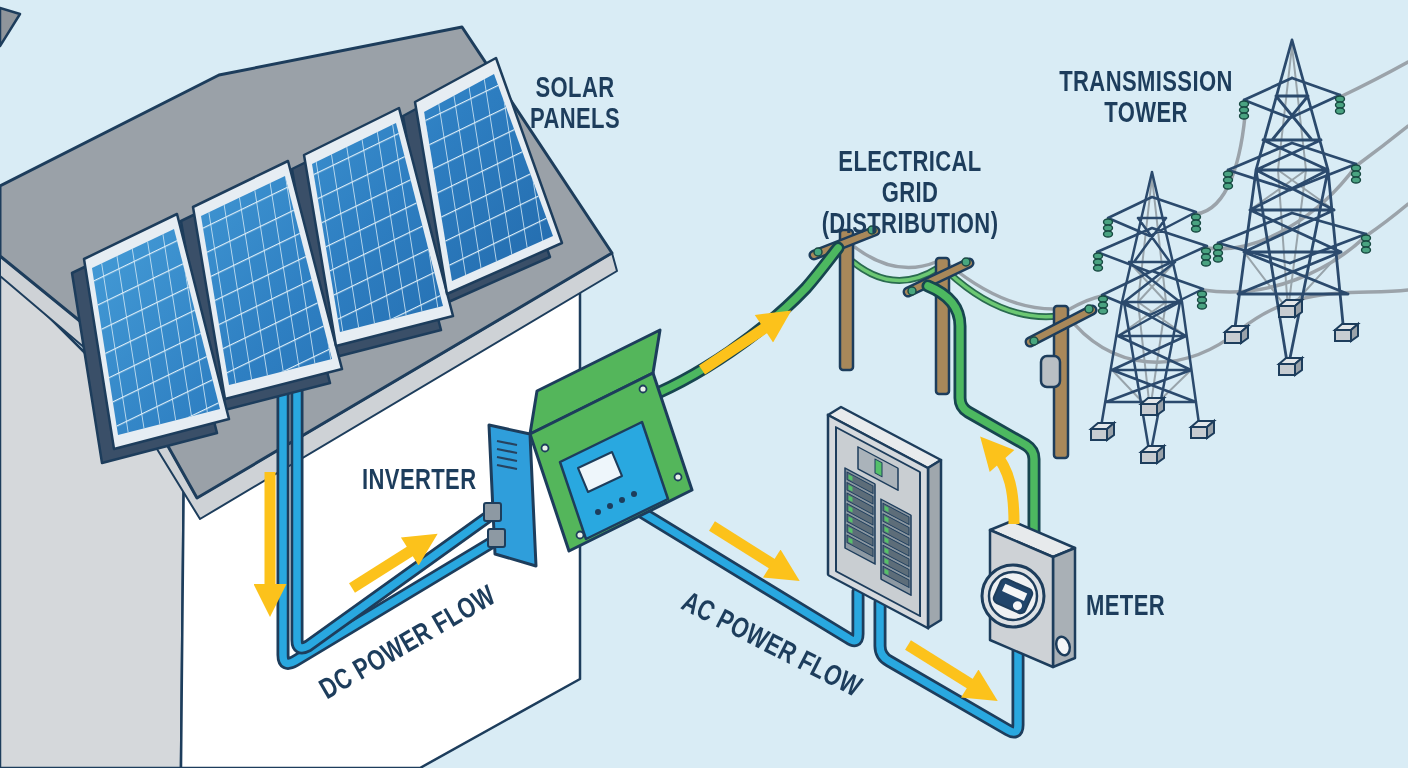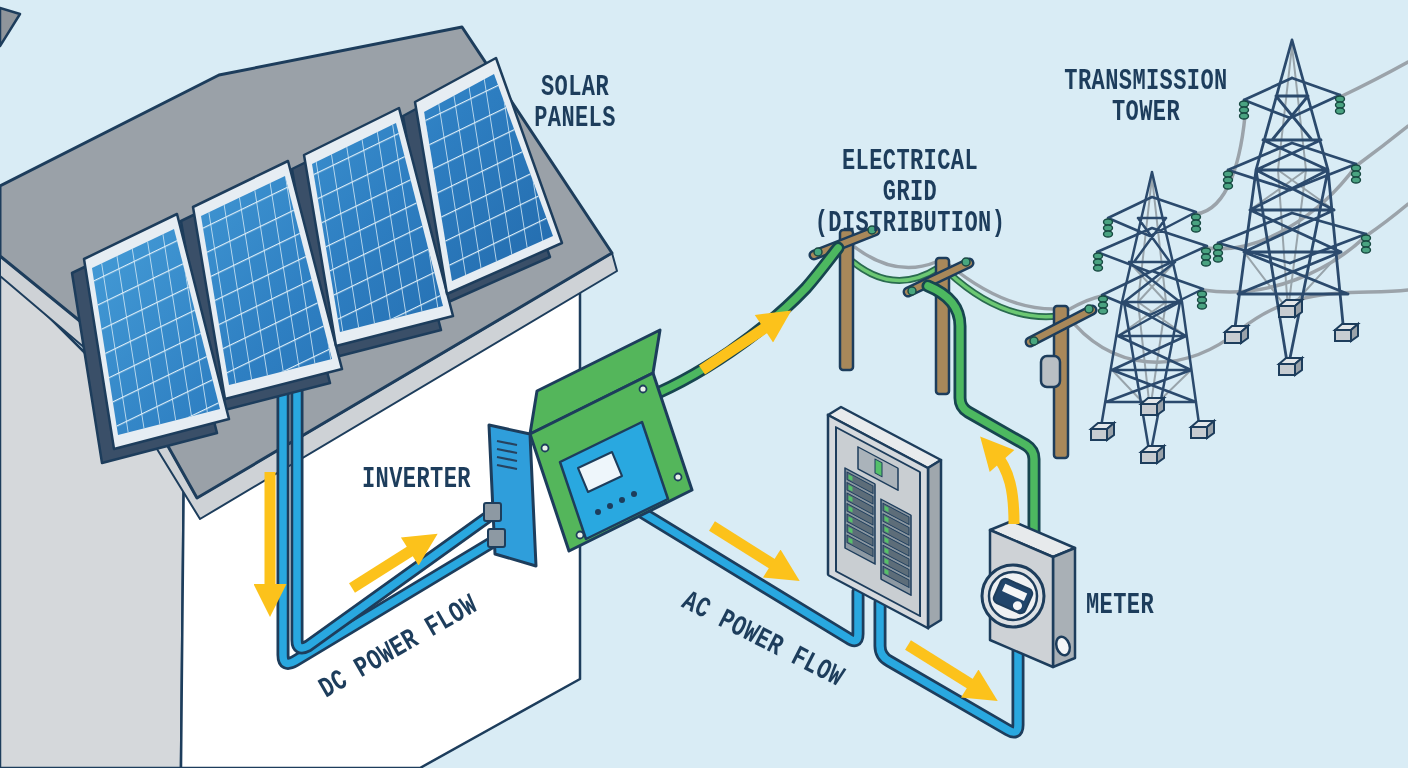--- a/index.html
+++ b/index.html
@@ -1,17 +1,17 @@
 <!DOCTYPE html>
 <html><head>
 <meta charset="utf-8">
 <style>
   html,body{margin:0;padding:0;}
   #stage{position:relative;width:1408px;height:768px;background:#ec4899;overflow:hidden;
-         font-family:Liberation Mono, monospace;}
+         font-family:Liberation Sans, sans-serif;}
   #scene{position:absolute;left:0;top:0;}
   .lbl{position:absolute;color:#1d3d5c;font-weight:700;font-size:29px;line-height:1.07;
        letter-spacing:0.5px;transform:scaleX(0.76);transform-origin:center top;}
   .lbl.center{text-align:center;}
   .lbl.nowrap{white-space:nowrap;}
   .lbl.left-origin{transform-origin:0 50%;}
   #lbl-solar{left:470px;top:72px;width:210px;}
   #lbl-grid{left:778px;top:146px;width:264px;}
   #lbl-tower{left:1022px;top:66px;width:248px;}
   #lbl-inverter{left:362px;top:464px;transform-origin:0 0;}

